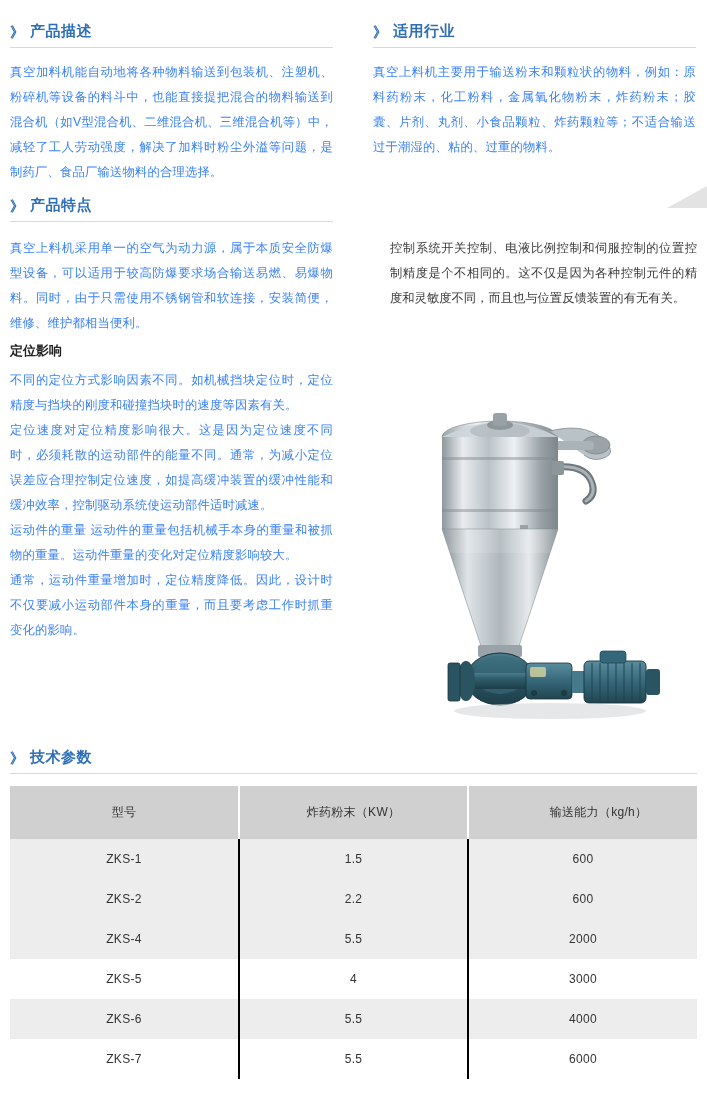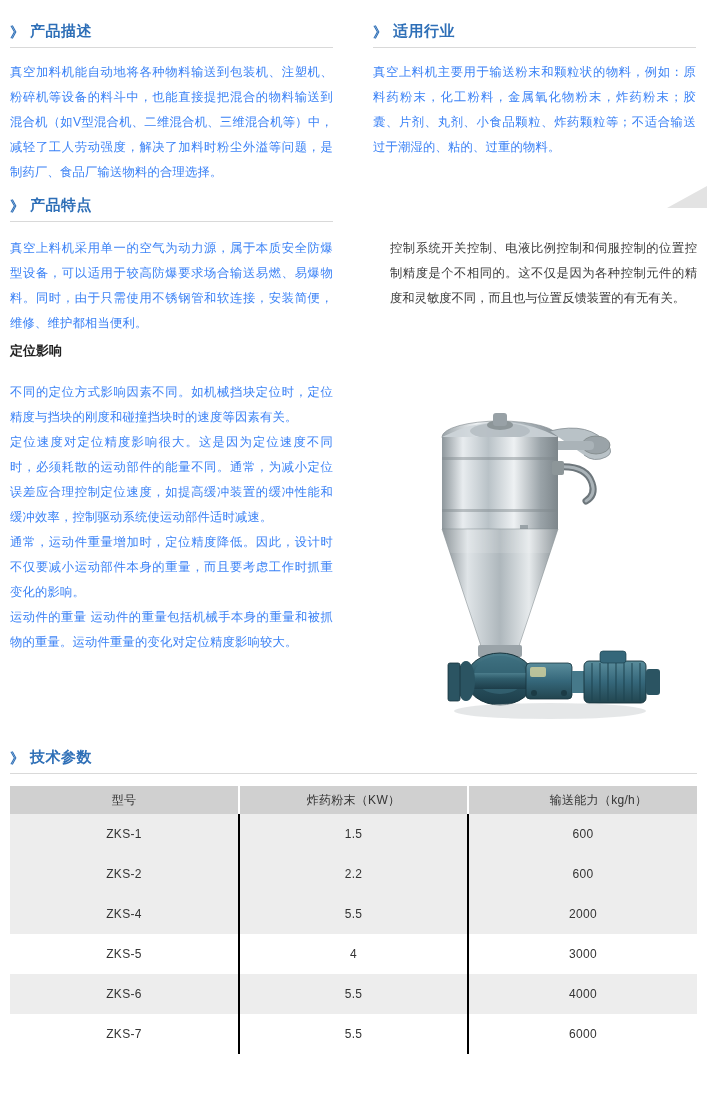--- a/index.html
+++ b/index.html
@@ -118,21 +118,21 @@
     margin-top: 12px;
     width: 687px;
     border-collapse: collapse;
     table-layout: fixed;
   }
   table.params th {
     background: #d0d0d0;
     color: #333;
     font-size: 12px;
     font-weight: normal;
-    height: 28px;
+    height: 53px;
     border-right: 2px solid #ffffff;
     letter-spacing: 0.3px;
   }
   table.params th:last-child { border-right: none; padding-left: 32px; }
   table.params td {
     font-size: 12px;
     color: #333;
     height: 40px;
     text-align: center;
     border-right: 2px solid #000000;
@@ -169,24 +169,24 @@
 
   </div>
 
   <div class="features">
     <div class="sec-head">
       <span class="chev">》</span>
       <span class="title">产品特点</span>
     </div>
     <div class="body-text">真空上料机采用单一的空气为动力源，属于本质安全防爆型设备，可以适用于较高防爆要求场合输送易燃、易爆物料。同时，由于只需使用不锈钢管和软连接，安装简便，维修、维护都相当便利。</div>
     <div class="sub-title">定位影响</div>
-    <div class="body-text" style="margin-top:16px">不同的定位方式影响因素不同。如机械挡块定位时，定位精度与挡块的刚度和碰撞挡块时的速度等因素有关。</div>
+    <div class="body-text" style="margin-top:4px">不同的定位方式影响因素不同。如机械挡块定位时，定位精度与挡块的刚度和碰撞挡块时的速度等因素有关。</div>
     <div class="body-text" style="margin-top:0">定位速度对定位精度影响很大。这是因为定位速度不同时，必须耗散的运动部件的能量不同。通常，为减小定位误差应合理控制定位速度，如提高缓冲装置的缓冲性能和缓冲效率，控制驱动系统使运动部件适时减速。</div>
+    <div class="body-text" style="margin-top:0">运动件的重量 运动件的重量包括机械手本身的重量和被抓物的重量。运动件重量的变化对定位精度影响较大。</div>
     <div class="body-text" style="margin-top:0">通常，运动件重量增加时，定位精度降低。因此，设计时不仅要减小运动部件本身的重量，而且要考虑工作时抓重变化的影响。</div>
-    <div class="body-text" style="margin-top:0">运动件的重量 运动件的重量包括机械手本身的重量和被抓物的重量。运动件重量的变化对定位精度影响较大。</div>
   </div>
 
   <div class="right-note">控制系统开关控制、电液比例控制和伺服控制的位置控制精度是个不相同的。这不仅是因为各种控制元件的精度和灵敏度不同，而且也与位置反馈装置的有无有关。</div>
 
   <div class="machine">
     <svg viewBox="0 0 290 360" width="290" height="360" xmlns="http://www.w3.org/2000/svg">
       <defs>
         <linearGradient id="steel" x1="0" y1="0" x2="1" y2="0">
           <stop offset="0%" stop-color="#8e979c"></stop>
           <stop offset="18%" stop-color="#e8ecef"></stop>

